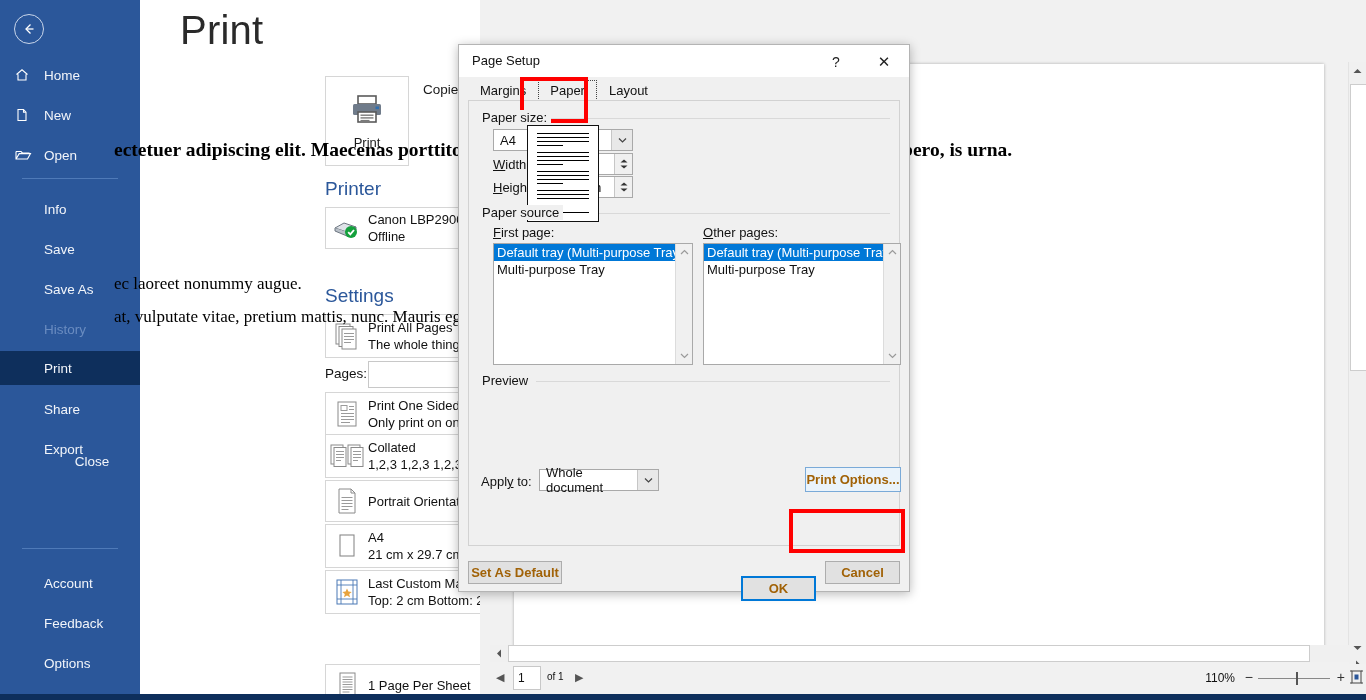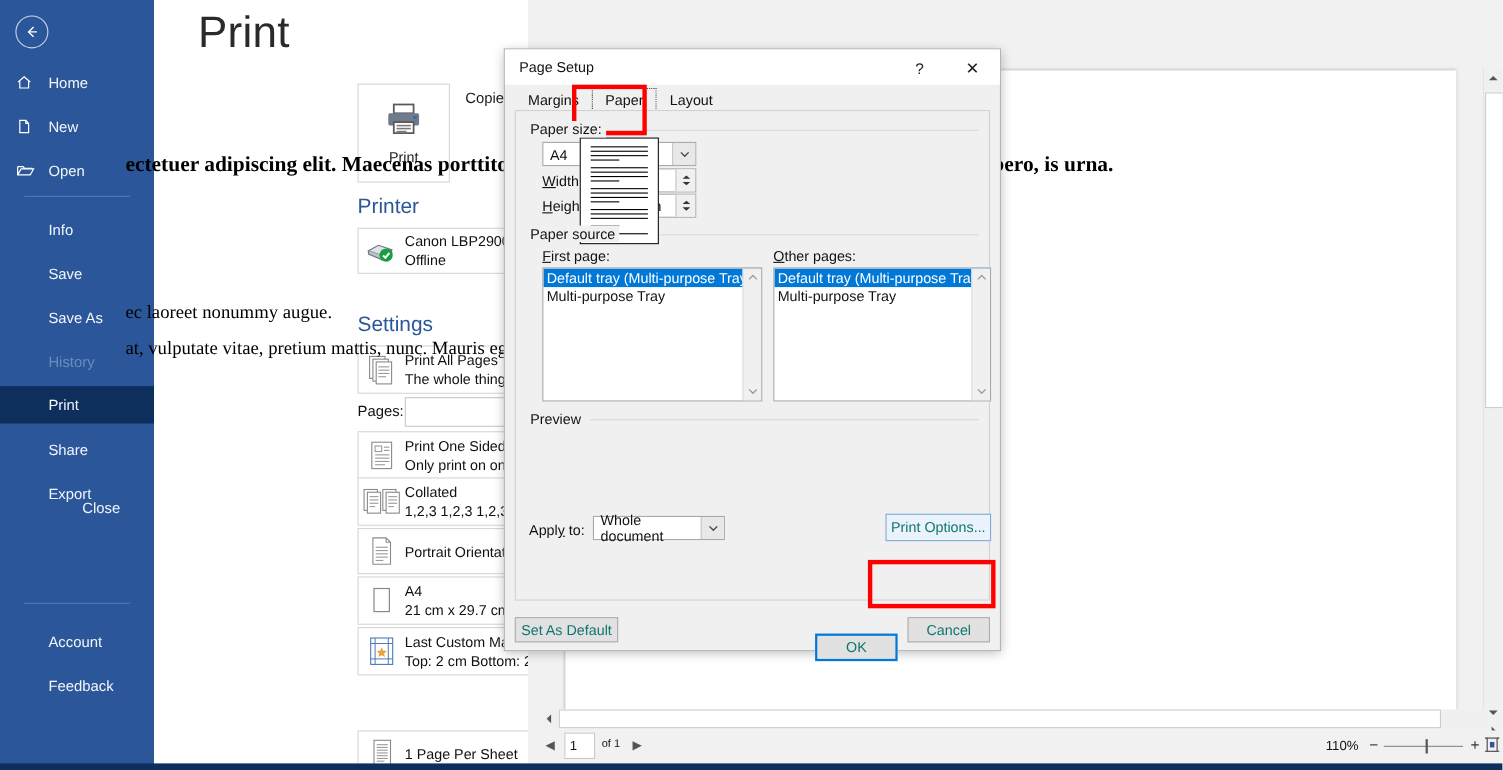--- a/index.html
+++ b/index.html
@@ -130,22 +130,22 @@
   .spin{position:absolute;border:1px solid #a9a9a9;background:#fff;display:flex;align-items:center;box-sizing:border-box;}
   .spin .sv{flex:1;font-size:13px;padding-left:6px;color:#111;}
   .spin .sarr{width:17px;height:100%;background:#f0f0f0;border-left:1px solid #c6c6c6;
     display:flex;flex-direction:column;align-items:center;justify-content:center;gap:2px;color:#333;}
   .listbox{position:absolute;border:1px solid #a9a9a9;background:#fff;box-sizing:border-box;overflow:hidden;}
   .listbox .lrow{font-size:13px;padding:1px 3px;color:#111;white-space:nowrap;cursor:pointer;}
   .listbox .lrow.sel{background:#0078d7;color:#fff;}
   .lb-scroll{position:absolute;right:0;top:0;width:16px;height:100%;background:#f0f0f0;border-left:1px solid #dcdcdc;}
   .lb-scroll .a{position:absolute;left:0;width:16px;height:16px;display:flex;align-items:center;justify-content:center;
     color:#9a9a9a;font-size:9px;cursor:pointer;}
-  .dlg-btn{position:absolute;border:1px solid #adadad;background:#e1e1e1;font-size:13px;color:#0f766e;
-    display:flex;align-items:center;justify-content:center;cursor:pointer;box-sizing:border-box;}
+  .dlg-btn{position:absolute;border:1px solid #adadad;background:#e1e1e1;font-size:13px;color:#a16207;
+    display:flex;align-items:center;justify-content:center;cursor:pointer;box-sizing:border-box;font-weight:bold;}
   .dlg-btn.primary{border:2px solid #0078d7;background:#e1e1e1;}
   .dlg-btn.lightblue{border:1px solid #7aaad8;background:#eaf3fb;}
   #prev-thumb{position:absolute;left:58px;top:24px;width:70px;height:95px;background:#fff;border:1.6px solid #111;}
   .pl{position:absolute;background:#000;height:1.4px;}
   .red-box{position:absolute;border:4px solid #ff0000;box-sizing:border-box;pointer-events:none;}
   #red-paper-tab{left:520px;top:77px;width:68px;height:46px;}
   #red-print-options{left:789px;top:509px;width:116px;height:44px;}
 </style>
 </head>
 <body>
@@ -210,20 +210,23 @@
     <span class="bs-lbl">Close</span>
   </div>
 
   <div class="bs-sep" style="top:548px;"></div>
 
   <div class="bs-item indent" style="top:566px;">
     <span class="bs-lbl">Account</span>
   </div>
   <div class="bs-item indent" style="top:606px;">
     <span class="bs-lbl">Feedback</span>
+  </div>
+  <div class="bs-item indent" style="top:646px;">
+    <span class="bs-lbl">Options</span>
   </div>
 </div>
 
 <div id="print-pane">
   <div id="print-title">Print</div>
 
   <div id="print-big-button">
     <span>
       <svg width="36" height="32" viewBox="0 0 36 32">
         <rect x="9" y="3" width="18" height="8" fill="none" stroke="#5a5a5a" stroke-width="1.6"></rect>

